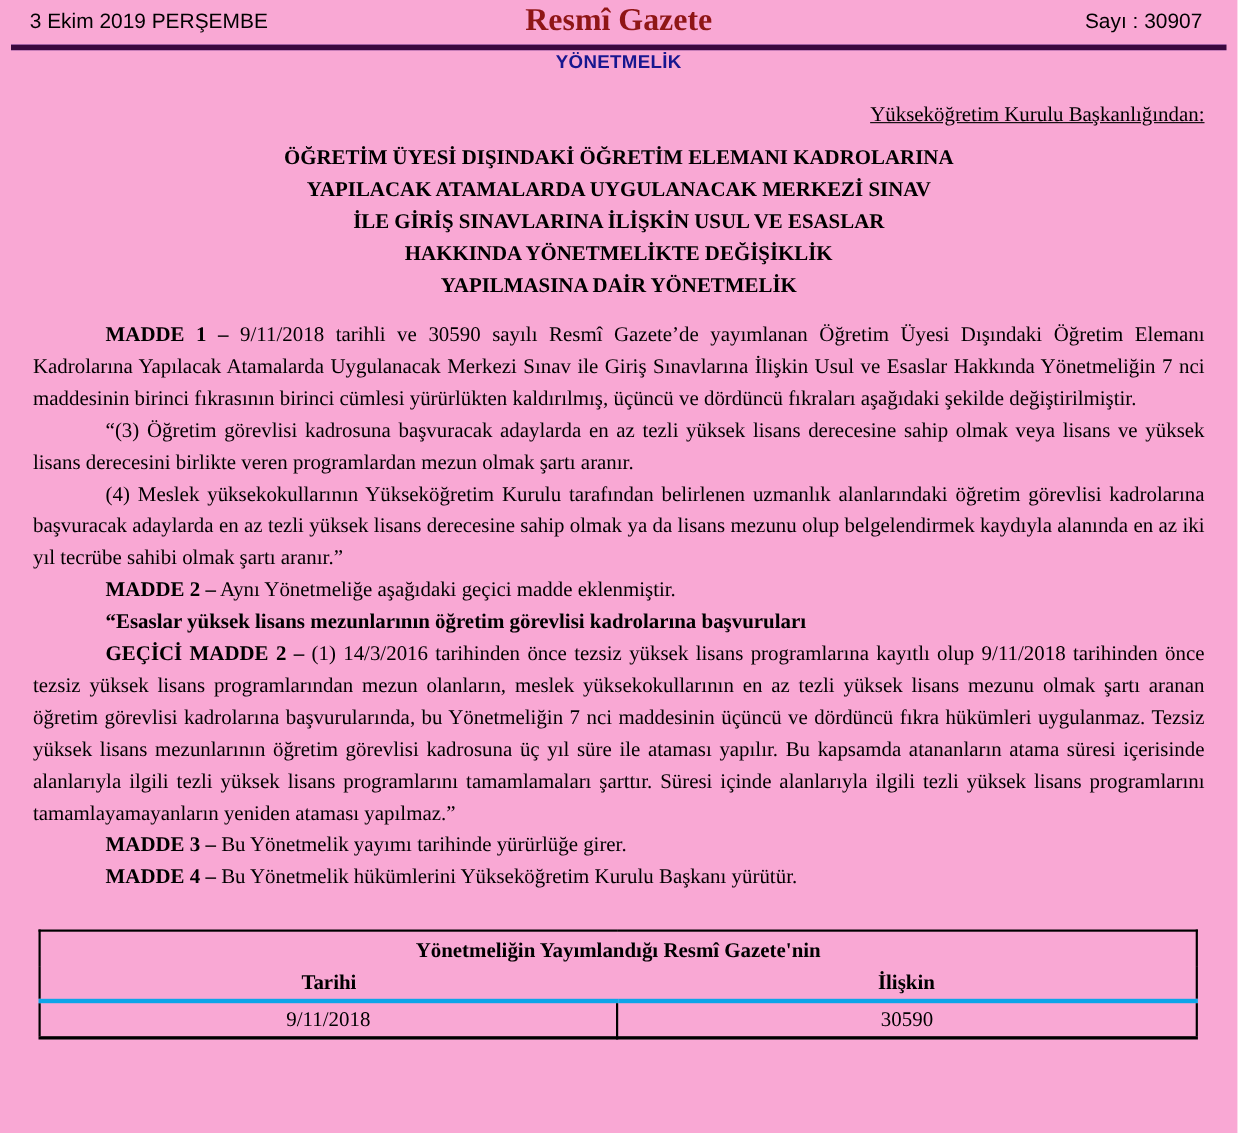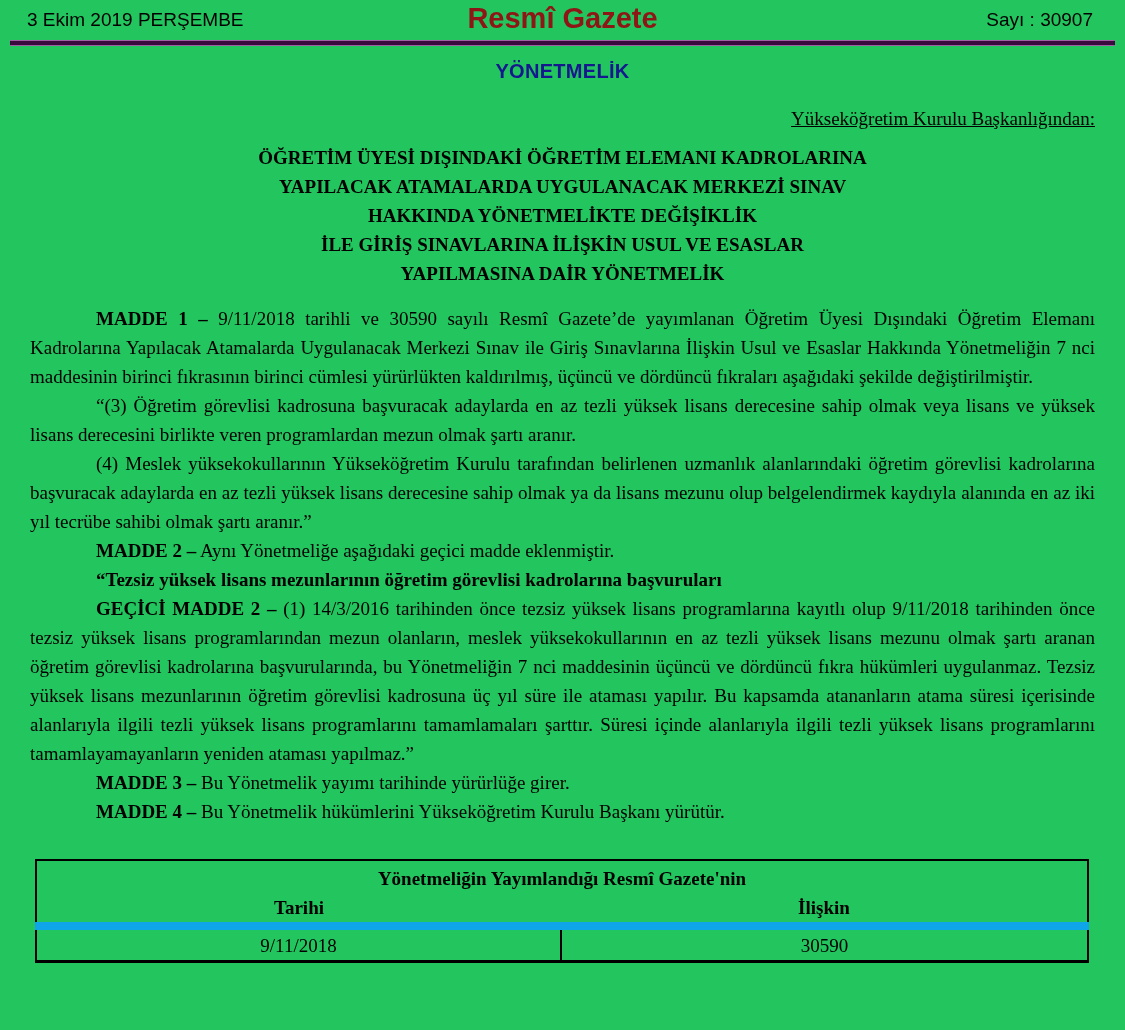--- a/index.html
+++ b/index.html
@@ -1,20 +1,20 @@
 <!DOCTYPE html>
 <html lang="tr"><head>
 <meta charset="utf-8">
 <style>
   html, body { margin: 0; padding: 0; background: #ffffff; }
   .page {
     position: relative;
     width: 1125px;
     height: 1030px;
-    background: #22c55e;
+    background: #f9a8d4;
     overflow: hidden;
     font-family: "Liberation Serif", serif;
     color: #000000;
   }
 
   
   .page-header {
     position: relative;
     height: 40px;
     padding: 0 0;
@@ -26,21 +26,21 @@
     font-family: "Liberation Sans", sans-serif;
     font-size: 19px;
     color: #000;
     white-space: nowrap;
   }
   .masthead {
     position: absolute;
     left: 0; right: 0;
     top: 2px;
     text-align: center;
-    font-family: Liberation Sans, sans-serif;
+    font-family: Liberation Serif, serif;
     font-weight: bold;
     font-size: 29px;
     color: #8f1616;
     white-space: nowrap;
   }
   .issue {
     position: absolute;
     right: 32px;
     top: 9px;
     font-family: "Liberation Sans", sans-serif;
@@ -52,25 +52,24 @@
     height: 6px;
     margin: 0 10px;
     background: linear-gradient(to bottom,
       #a05fa3 0px, #a05fa3 1px,
       #3a0a3f 1px, #3a0a3f 5px,
       #a05fa3 5px, #a05fa3 6px);
   }
 
   
   .section-heading {
-    margin-top: 14px;
     text-align: center;
     font-family: "Liberation Sans", sans-serif;
     font-weight: bold;
-    font-size: 20px;
+    font-size: 17px;
     color: #16168f;
     letter-spacing: 0.3px;
     line-height: 22px;
   }
 
   
   .content {
     margin: 0 30px;
     font-size: 19px;
     line-height: 29px;
@@ -101,21 +100,21 @@
     width: 1054px;
     border-collapse: collapse;
     table-layout: fixed;
     font-size: 19px;
   }
   .ref-table, .ref-table td { border: 0; }
   .ref-table { border: 2px solid #000; border-bottom: 3px solid #000; }
   .ref-table td { padding: 0; text-align: center; vertical-align: middle; }
   .ref-table .t-title td { height: 28px; font-weight: bold; padding-top: 3px; }
   .ref-table .t-heads td { height: 27px; font-weight: bold; margin-top: 14px; }
-  .ref-table .t-data td { height: 30px; border-top: 8px solid #0ea5e9; }
+  .ref-table .t-data td { height: 30px; border-top: 4px solid #0ea5e9; }
   .ref-table .t-data td.first { border-right: 2px solid #000; }
   .ref-table col.c1 { width: 525px; }
 </style>
 </head>
 <body>
 
 <div class="page">
 
   <div class="page-header">
     <span class="header-date">3 Ekim 2019 PERŞEMBE</span>
@@ -127,31 +126,31 @@
 
   <div class="section-heading">YÖNETMELİK</div>
 
   <div class="content">
 
     <div class="issuer-line"><span class="u">Yükseköğretim Kurulu Başkanlığından:</span></div>
 
     <div class="doc-title">
       <div class="title-line">ÖĞRETİM ÜYESİ DIŞINDAKİ ÖĞRETİM ELEMANI KADROLARINA</div>
       <div class="title-line">YAPILACAK ATAMALARDA UYGULANACAK MERKEZİ SINAV</div>
+      <div class="title-line">İLE GİRİŞ SINAVLARINA İLİŞKİN USUL VE ESASLAR</div>
       <div class="title-line">HAKKINDA YÖNETMELİKTE DEĞİŞİKLİK</div>
-      <div class="title-line">İLE GİRİŞ SINAVLARINA İLİŞKİN USUL VE ESASLAR</div>
       <div class="title-line">YAPILMASINA DAİR YÖNETMELİK</div>
     </div>
 
     <div class="body-paragraphs">
       <p class="para"><b>MADDE 1 –</b><span> 9/11/2018 tarihli ve 30590 sayılı Resmî Gazete’de yayımlanan Öğretim Üyesi Dışındaki Öğretim Elemanı Kadrolarına Yapılacak Atamalarda Uygulanacak Merkezi Sınav ile Giriş Sınavlarına İlişkin Usul ve Esaslar Hakkında Yönetmeliğin 7 nci maddesinin birinci fıkrasının birinci cümlesi yürürlükten kaldırılmış, üçüncü ve dördüncü fıkraları aşağıdaki şekilde değiştirilmiştir.</span></p>
       <p class="para"><b></b><span>“(3) Öğretim görevlisi kadrosuna başvuracak adaylarda en az tezli yüksek lisans derecesine sahip olmak veya lisans ve yüksek lisans derecesini birlikte veren programlardan mezun olmak şartı aranır.</span></p>
       <p class="para"><b></b><span>(4) Meslek yüksekokullarının Yükseköğretim Kurulu tarafından belirlenen uzmanlık alanlarındaki öğretim görevlisi kadrolarına başvuracak adaylarda en az tezli yüksek lisans derecesine sahip olmak ya da lisans mezunu olup belgelendirmek kaydıyla alanında en az iki yıl tecrübe sahibi olmak şartı aranır.”</span></p>
       <p class="para"><b>MADDE 2 –</b><span> Aynı Yönetmeliğe aşağıdaki geçici madde eklenmiştir.</span></p>
-      <p class="para"><b>“Tezsiz yüksek lisans mezunlarının öğretim görevlisi kadrolarına başvuruları</b><span></span></p>
+      <p class="para"><b>“Esaslar yüksek lisans mezunlarının öğretim görevlisi kadrolarına başvuruları</b><span></span></p>
       <p class="para"><b>GEÇİCİ MADDE 2 –</b><span> (1) 14/3/2016 tarihinden önce tezsiz yüksek lisans programlarına kayıtlı olup 9/11/2018 tarihinden önce tezsiz yüksek lisans programlarından mezun olanların, meslek yüksekokullarının en az tezli yüksek lisans mezunu olmak şartı aranan öğretim görevlisi kadrolarına başvurularında, bu Yönetmeliğin 7 nci maddesinin üçüncü ve dördüncü fıkra hükümleri uygulanmaz. Tezsiz yüksek lisans mezunlarının öğretim görevlisi kadrosuna üç yıl süre ile ataması yapılır. Bu kapsamda atananların atama süresi içerisinde alanlarıyla ilgili tezli yüksek lisans programlarını tamamlamaları şarttır. Süresi içinde alanlarıyla ilgili tezli yüksek lisans programlarını tamamlayamayanların yeniden ataması yapılmaz.”</span></p>
       <p class="para"><b>MADDE 3 –</b><span> Bu Yönetmelik yayımı tarihinde yürürlüğe girer.</span></p>
       <p class="para"><b>MADDE 4 –</b><span> Bu Yönetmelik hükümlerini Yükseköğretim Kurulu Başkanı yürütür.</span></p>
     </div>
 
     <table class="ref-table">
       <colgroup>
           <col class="c1">
           <col class="c2">
         </colgroup>

